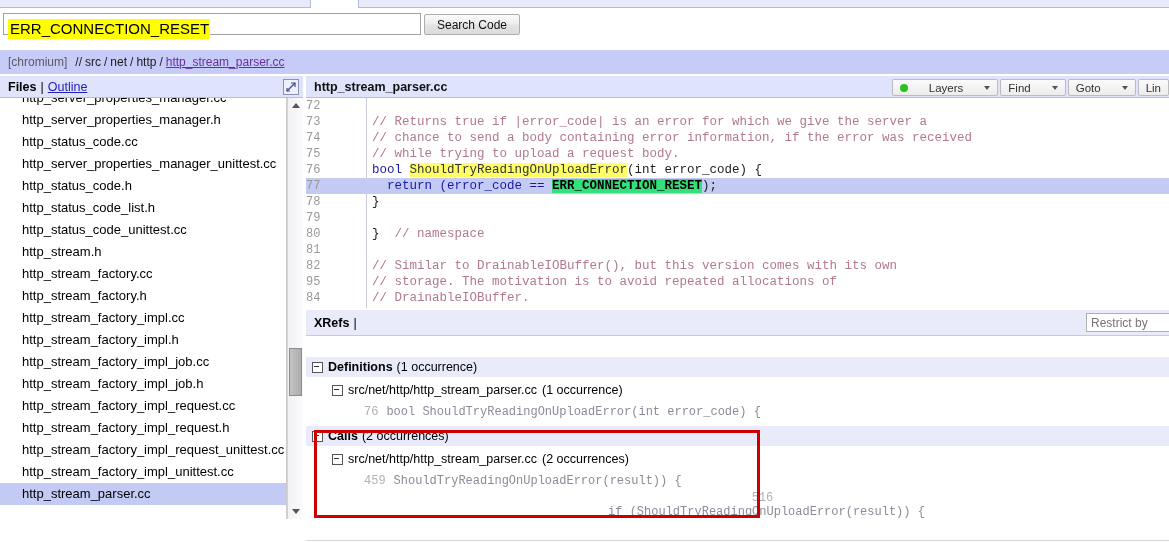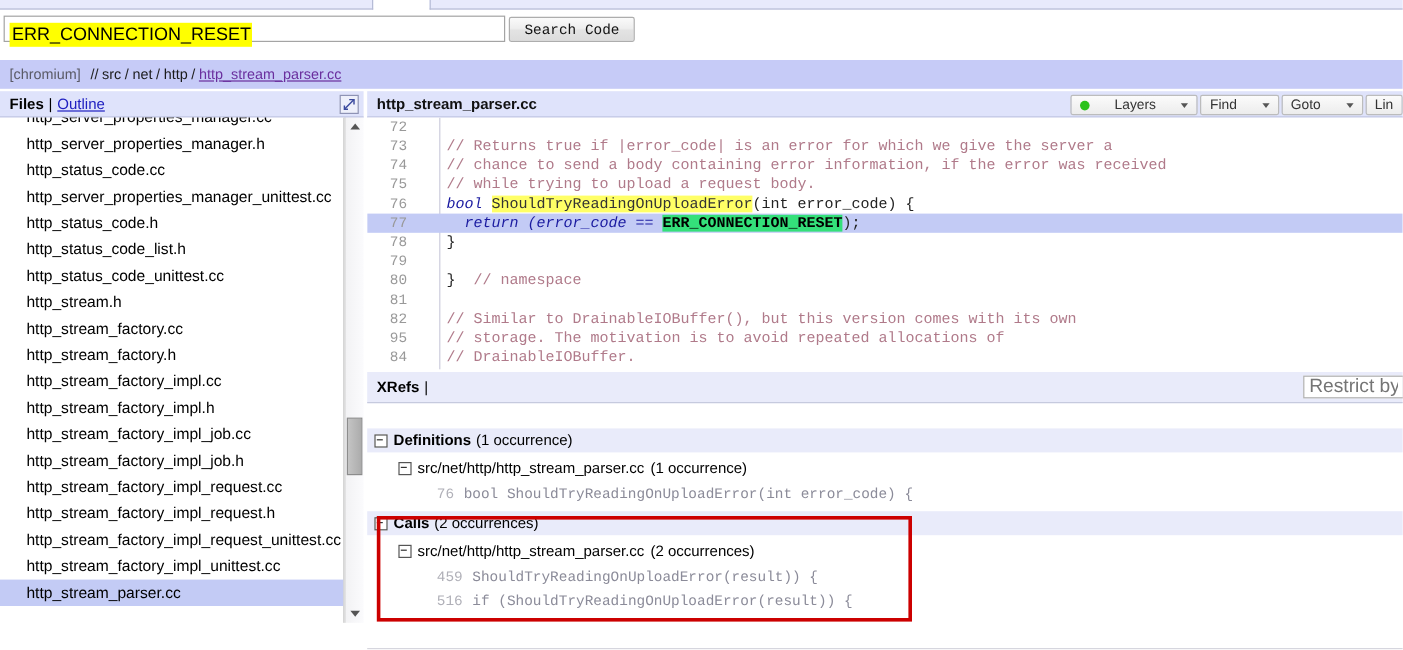--- a/index.html
+++ b/index.html
@@ -42,21 +42,21 @@
     position: absolute; left: 4px; top: 5px;
     background: #ffff00; font-size: 15px; line-height: 18px;
     padding: 1px 1px 1px 2px; white-space: pre; color: #000;
     font-family: "Liberation Sans", sans-serif;
   }
   .search-btn {
     position: absolute; left: 424px; top: 4px; height: 21px;
     padding: 0 12px;
     background: linear-gradient(to bottom, #fafafa 0%, #ededed 48%, #e3e3e3 52%, #dcdcdc 100%);
     border: 1px solid #adadad; border-radius: 2px;
-    font-family: Liberation Mono, monospace; font-size: 12px; color: #111;
+    font-family: Liberation Sans, sans-serif; font-size: 12px; color: #111;
     cursor: default;
     text-align: center;
   }
 
   
   .breadcrumb {
     position: absolute; left: 0; top: 50px; width: 1169px; height: 24px;
     background: #c6cbf7;
     display: flex; align-items: center;
     padding-left: 8px; box-sizing: border-box;
@@ -167,49 +167,49 @@
     position: absolute; left: 0; top: 0; width: 60px; height: 210px;
     background: #fff; border-right: 1px solid #ccd;
   }
   .codelines { position: absolute; left: 0; top: 0; width: 863px; }
   .cline {
     height: 16px; line-height: 16px; position: relative;
     white-space: pre; font-family: "Liberation Mono", monospace; font-size: 12.5px;
   }
   .cline.hl { background: #c3cbf5; }
   .lno {
-    position: absolute; left: 0; top: 0; width: 52px; text-align: center;
+    position: absolute; left: 0; top: 0; width: 52px; text-align: left;
     color: #999; font-family: "Liberation Mono", monospace; font-size: 12px;
   }
   .ctext {
     position: absolute; left: 66px; top: 0; white-space: pre;
     font-family: "Liberation Mono", monospace; font-size: 12.5px;
   }
   .c-comment { color: #b07a8a; }
-  .c-kw { color: #1a1aa0; font-style: italic; }
+  .c-kw { color: #1a1aa0; }
   .c-plain { color: #222; }
   .hl-yellow { background: #ffff66; color: #333; }
   .hl-green { background: #34e07a; color: #000; font-weight: bold; }
 
   
   .xrefs {
     position: absolute; left: 306px; top: 310px; width: 863px; height: 232px;
     background: #fff;
   }
   .xrefs-header {
     position: absolute; left: 0; top: 0; width: 863px; height: 26px;
     background: #e9ebfa; border-bottom: 1px solid #c6cade;
     box-sizing: border-box; display: flex; align-items: center;
     padding-left: 8px; font-size: 12.5px; font-weight: bold;
   }
   .xrefs-pipe { font-weight: normal; margin-left: 4px; }
   .restrict-input {
     position: absolute; right: -1px; top: 3px; width: 84px; height: 19px;
     border: 1px solid #b0b0b0; background: #fff; box-sizing: border-box;
-    font-size: 16px; color: #8d8d8d; padding: 0 4px; outline: none;
+    font-size: 12px; color: #8d8d8d; padding: 0 4px; outline: none;
     font-family: "Liberation Sans", sans-serif;
   }
   .xr-summary {
     position: absolute; left: 0; top: 26px; width: 863px; height: 20px;
     border-bottom: 1px solid #dfdfe8; box-sizing: border-box;
     padding-left: 8px; font-size: 12.5px; font-weight: bold;
     display: flex; align-items: center; background: #fff;
   }
   .xr-summary .reflink {
     color: #6a2f9e; text-decoration: underline; margin-left: 5px; cursor: pointer;
@@ -405,21 +405,21 @@
         </div>
         <div class="xr-file" style="top: 138px;">
           <span class="expander"></span>
           <span>src/net/http/http_stream_parser.cc</span>
           <span style="margin-left:5px">(2 occurrences)</span>
         </div>
         <div class="xr-snip" style="top: 161px;">
           <span class="sn-no">459</span>
           <span class="sn-code">ShouldTryReadingOnUploadError(result)) {</span>
         </div>
-        <div class="xr-snip" style="top: 181px;">
+        <div class="xr-snip" style="top: 181px; flex-direction: column;">
           <span class="sn-no">516</span>
           <span class="sn-code">if (ShouldTryReadingOnUploadError(result)) {</span>
         </div>
       </div>
   </div>
 
   <div class="redbox"></div>
   <div class="bottom-rule"></div>
 </div>
 

